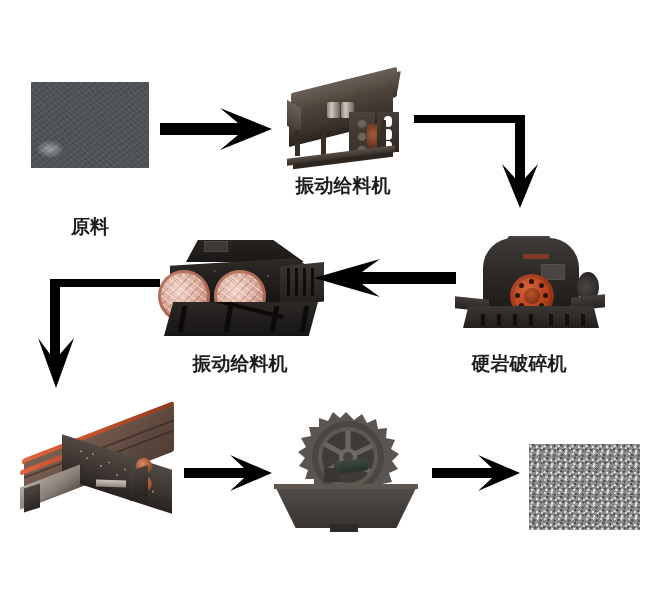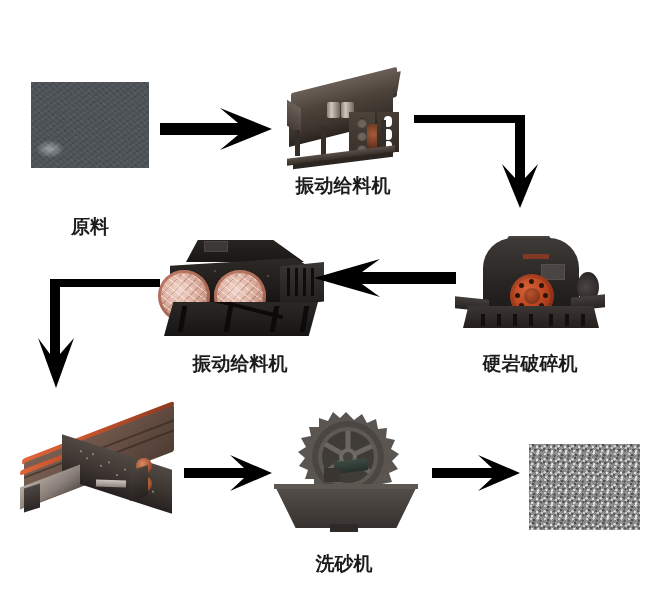--- a/index.html
+++ b/index.html
@@ -497,21 +497,21 @@
     <div class="frame">
       <div class="rib" style="left:18px;"></div>
       <div class="rib" style="left:34px;"></div>
       <div class="rib" style="left:50px;"></div>
       <div class="rib" style="left:66px;"></div>
       <div class="rib" style="left:86px;"></div>
       <div class="rib" style="left:102px;"></div>
       <div class="rib" style="left:118px;"></div>
     </div>
   </div>
-  <div class="label" style="left:450px; top:352px; width:160px;">硬岩破碎机</div>
+  <div class="label" style="left:439px; top:352px; width:160px;">硬岩破碎机</div>
 
   <div class="arrow" style="left:38px; top:276px; width:126px; height:116px;">
     <svg width="126" height="116" viewBox="0 0 126 116" aria-hidden="true">
       <path d="M122 3 L12 3 L12 78 L0 62 L18 112 L36 62 L22 78 L22 11 L122 11 Z" fill="#000000"></path>
     </svg>
   </div>
 
   <div class="node" id="screen">
     <div class="deck-edge-a"></div>
     <div class="deck-top"></div>
@@ -568,21 +568,20 @@
           <circle cx="60" cy="47" r="5" fill="#46423e"></circle>
         </g>
       </svg>
     </div>
     <div class="motor"></div>
     <div class="gearbox"></div>
     <div class="tank"></div>
     <div class="tank-rim"></div>
     <div class="foot"></div>
   </div>
-  <div class="label" style="left:272px; top:552px; width:144px;">洗砂机</div>
 
   <div class="arrow" style="left:432px; top:455px; width:88px; height:36px;">
     <svg width="88" height="36" viewBox="0 0 88 36" aria-hidden="true">
       <path d="M0 13 L60 13 L46 0 L88 18 L46 36 L60 23 L0 23 Z" fill="#000000"></path>
     </svg>
   </div>
 
   <div class="photo" id="sand-photo"></div>
 
 </div>

